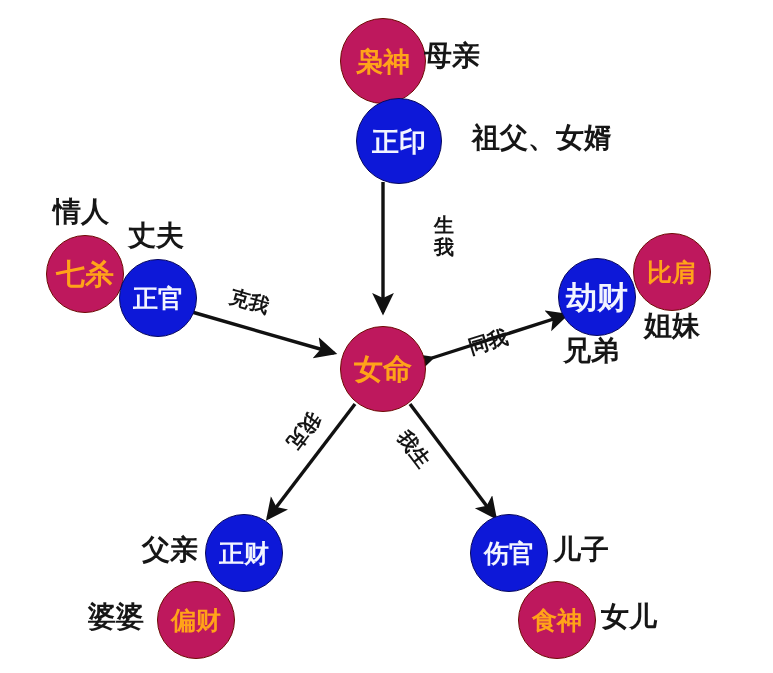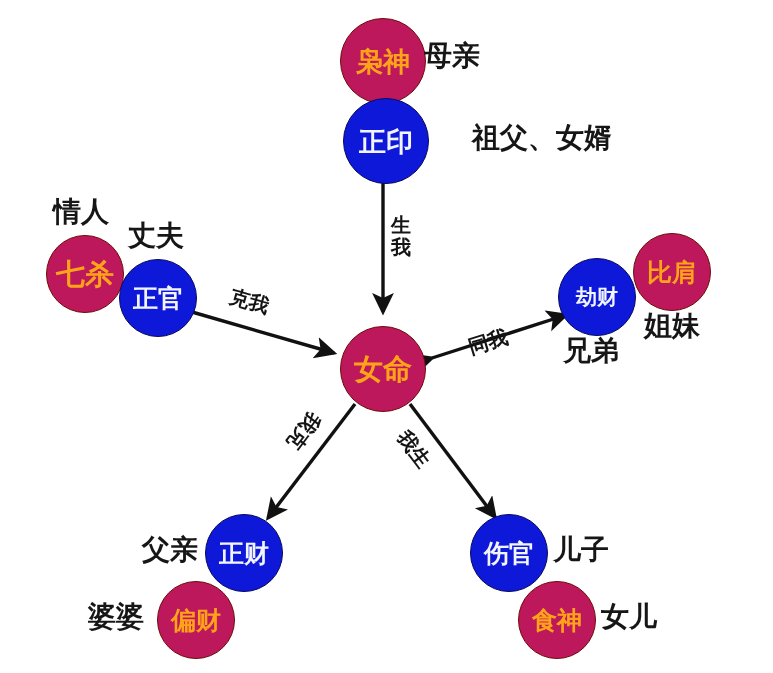--- a/index.html
+++ b/index.html
@@ -68,20 +68,21 @@
     font-weight: bold;
     white-space: nowrap;
     line-height: 1;
     font-family: "DejaVu Sans", "Liberation Sans", sans-serif;
   }
   .edge-label.stacked {
     white-space: normal;
     width: 1em;
     text-align: center;
     line-height: 1.12;
+    margin-left: 43px;
   }
 </style>
 </head>
 <body>
 
 <div id="diagram-root">
 
   <svg id="edge-layer" viewBox="0 0 773 673">
     <defs>
       <marker id="arrowhead" markerWidth="7" markerHeight="7" refX="5.6" refY="3.2" orient="auto" markerUnits="strokeWidth">
@@ -97,38 +98,38 @@
 
     <line x1="355" y1="404" x2="268" y2="518" stroke="#111111" stroke-width="3.4" marker-end="url(#arrowhead)"></line>
 
     <line x1="410" y1="404" x2="495" y2="517" stroke="#111111" stroke-width="3.4" marker-end="url(#arrowhead)"></line>
   </svg>
 
   <div class="node red" style="left:340px; top:18px; width:86px; height:86px;">
     <span class="node-text" style="font-size:27px;">枭神</span>
   </div>
 
-  <div class="node blue" style="left:343px; top:98px; width:86px; height:86px;">
+  <div class="node blue" style="left:356px; top:98px; width:86px; height:86px;">
     <span class="node-text" style="font-size:27px;">正印</span>
   </div>
 
   <div class="node red" style="left:46px; top:235px; width:78px; height:78px;">
     <span class="node-text" style="font-size:29px;font-family:Liberation Serif, serif;">七杀</span>
   </div>
 
   <div class="node red" style="left:340px; top:326px; width:86px; height:86px;">
     <span class="node-text" style="font-size:29px;">女命</span>
   </div>
 
   <div class="node blue" style="left:119px; top:259px; width:78px; height:78px;">
     <span class="node-text" style="font-size:25px;">正官</span>
   </div>
 
   <div class="node blue" style="left:558px; top:258px; width:78px; height:78px;">
-    <span class="node-text" style="font-size:21px;">劫财</span>
+    <span class="node-text" style="font-size:31px;">劫财</span>
   </div>
 
   <div class="node red" style="left:633px; top:233px; width:78px; height:78px;">
     <span class="node-text" style="font-size:25px;">比肩</span>
   </div>
 
   <div class="node blue" style="left:205px; top:514px; width:78px; height:78px;">
     <span class="node-text" style="font-size:25px;">正财</span>
   </div>
 

